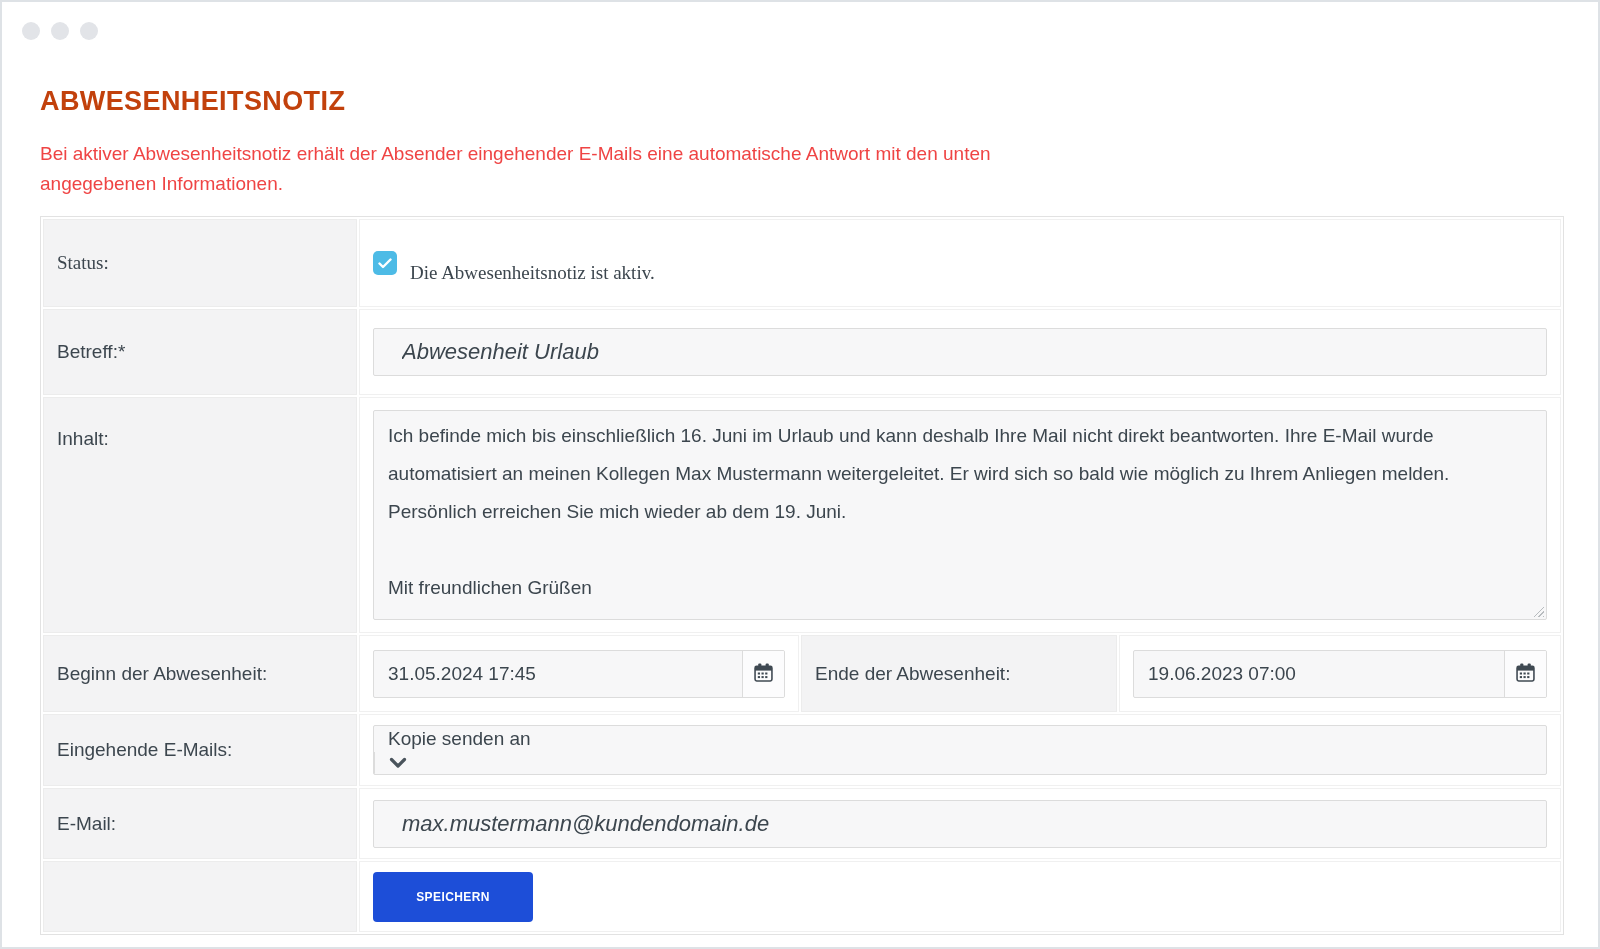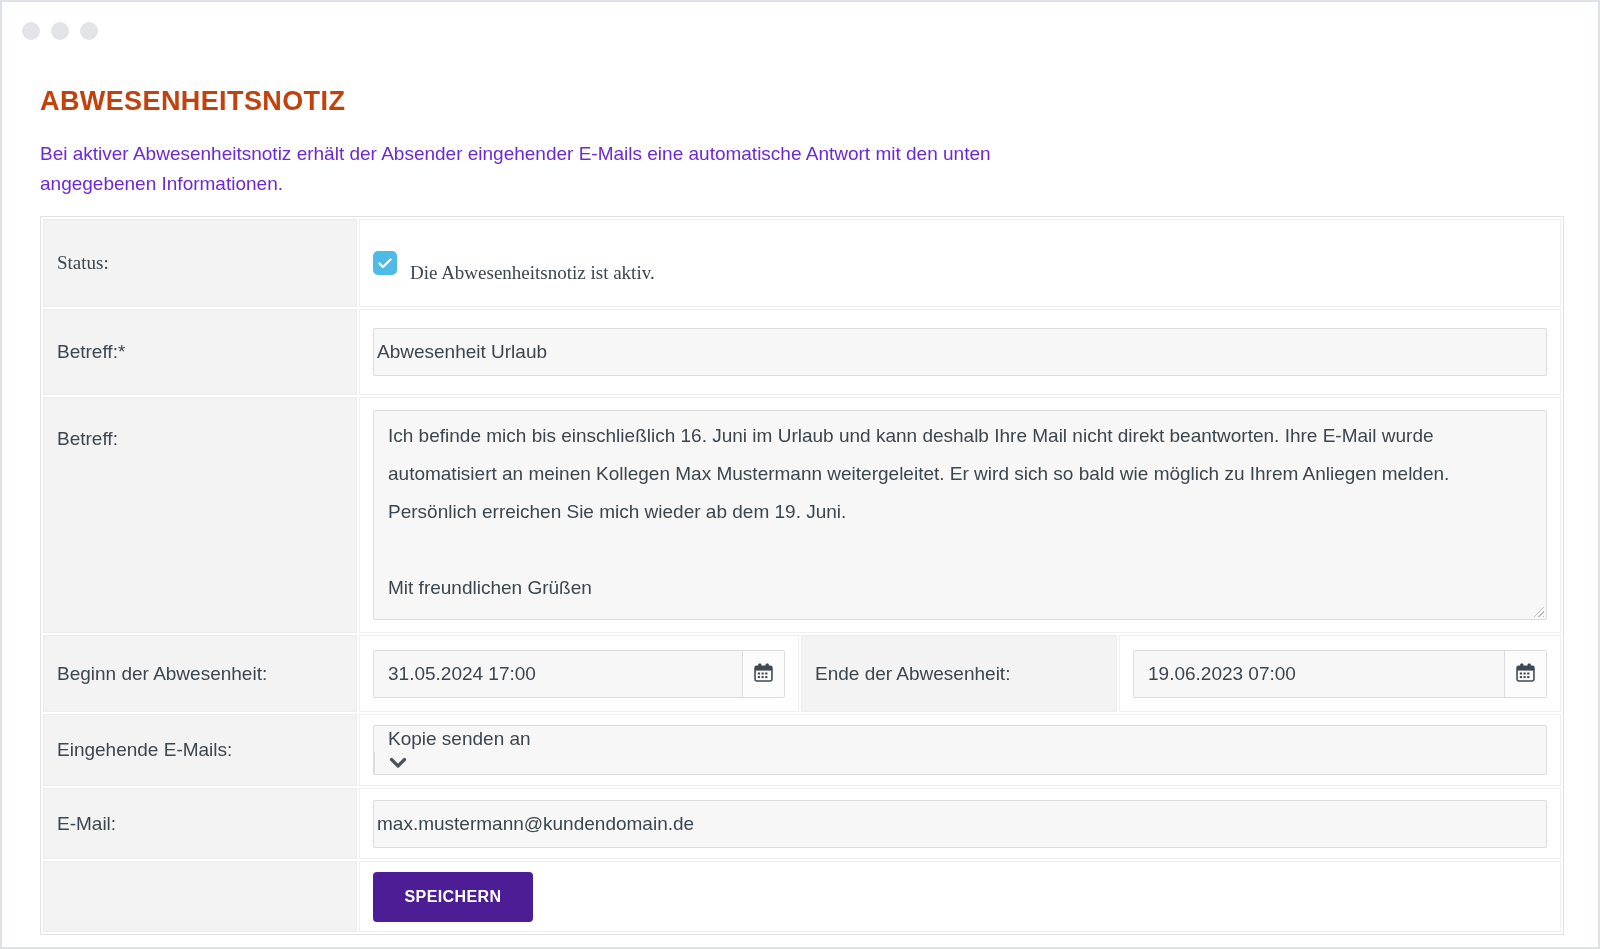--- a/index.html
+++ b/index.html
@@ -19,21 +19,21 @@
 
   .content { padding: 84px 38px 0 38px; }
 
   .title {
     font-size: 27px; font-weight: bold; color: #c2410c;
     letter-spacing: 0.4px;
   }
 
   .desc {
     margin-top: 22px; font-size: 19px; line-height: 30px;
-    color: #6d28d9; max-width: 968px;
+    color: #ef4444; max-width: 968px;
   }
 
   table.form {
     margin-top: 17px; width: 1524px;
     border: 1px solid #e2e2e2;
     border-collapse: separate; border-spacing: 2px;
     background: #ffffff;
   }
   td { font-size: 19px; color: #3c464e; vertical-align: middle; }
   td.lbl {
@@ -57,22 +57,22 @@
   .checkbox {
     width: 24px; height: 24px; border-radius: 5px;
     background: #4dbbe6; display: flex; align-items: center; justify-content: center;
     cursor: pointer; flex: 0 0 auto;
   }
   .checkrow .cb-label { margin-left: 13px; margin-top: 20px; }
 
   .text-input {
     display: block; width: 100%; height: 48px;
     background: #f7f7f8; border: 1px solid #dcdcdc; border-radius: 2px;
-    font-family: "Liberation Sans", sans-serif; font-size: 19px; color: #3c464e;
-    padding: 0 3px; outline: none;
+    font-family: "Liberation Sans", sans-serif; font-size: 22px; color: #3c464e;
+    padding: 0 28px; outline: none; font-style: italic;
   }
 
   .ta-wrap { position: relative; margin: 12px 0; }
   textarea.ta {
     display: block; width: 100%; height: 210px;
     background: #f7f7f8; border: 1px solid #dcdcdc; border-radius: 2px;
     font-family: "Liberation Sans", sans-serif; font-size: 19px; line-height: 38px;
     color: #3c464e; padding: 6px 14px; resize: none; outline: none; overflow: hidden;
   }
   .resize-handle {
@@ -100,23 +100,23 @@
     background: #f7f7f8; overflow: hidden; cursor: pointer; flex-direction: column;
   }
   .selectbox .sel-text { flex: 1; display: flex; align-items: center; padding: 0 14px; }
   .selectbox .sel-chev {
     width: 46px; border-left: 1px solid #dcdcdc;
     display: flex; align-items: center; justify-content: center;
   }
 
   .save-btn {
     display: block; width: 160px; height: 50px;
-    background: #4c1d95; border: none; border-radius: 4px;
+    background: #1d4ed8; border: none; border-radius: 4px;
     color: #ffffff; font-family: "Liberation Sans", sans-serif;
-    font-weight: bold; font-size: 16px; letter-spacing: 0.4px;
+    font-weight: bold; font-size: 12px; letter-spacing: 0.4px;
     cursor: pointer;
   }
 </style>
 </head>
 <body>
 
 <div class="frame">
 
   <div class="dots">
     <span class="dot"></span>
@@ -150,36 +150,36 @@
         </tr>
 
         <tr class="r-subject">
           <td class="lbl">Betreff:*</td>
           <td class="val" colspan="3">
             <input class="text-input" type="text" value="Abwesenheit Urlaub" style="">
           </td>
         </tr>
 
         <tr class="r-content">
-          <td class="lbl">Betreff:</td>
+          <td class="lbl">Inhalt:</td>
           <td class="val" colspan="3">
             <div class="ta-wrap">
               <textarea class="ta" style="">Ich befinde mich bis einschließlich 16. Juni im Urlaub und kann deshalb Ihre Mail nicht direkt beantworten. Ihre E-Mail wurde automatisiert an meinen Kollegen Max Mustermann weitergeleitet. Er wird sich so bald wie möglich zu Ihrem Anliegen melden. Persönlich erreichen Sie mich wieder ab dem 19. Juni.
 
 Mit freundlichen Grüßen</textarea>
               <span class="resize-handle"></span>
             </div>
           </td>
         </tr>
 
         <tr class="r-dates">
           <td class="lbl">Beginn der Abwesenheit:</td>
           <td class="val val-start">
             <div class="datefield">
-              <span class="dval">31.05.2024 17:00</span>
+              <span class="dval">31.05.2024 17:45</span>
               <button class="calbtn">
                 <span>
                   <svg width="19" height="19" viewBox="0 0 18 18">
                     <rect x="4" y="0.5" width="3" height="4.5" rx="1" fill="#3f4952"></rect>
                     <rect x="11" y="0.5" width="3" height="4.5" rx="1" fill="#3f4952"></rect>
                     <rect x="1" y="3.2" width="16" height="13.8" rx="1.5" fill="none" stroke="#3f4952" stroke-width="1.5"></rect>
                     <rect x="1" y="3.2" width="16" height="4" fill="#3f4952"></rect>
                     <g fill="#3f4952">
                       <rect x="3.6" y="9" width="2.1" height="1.9"></rect>
                         <rect x="7.1" y="9" width="2.1" height="1.9"></rect>

